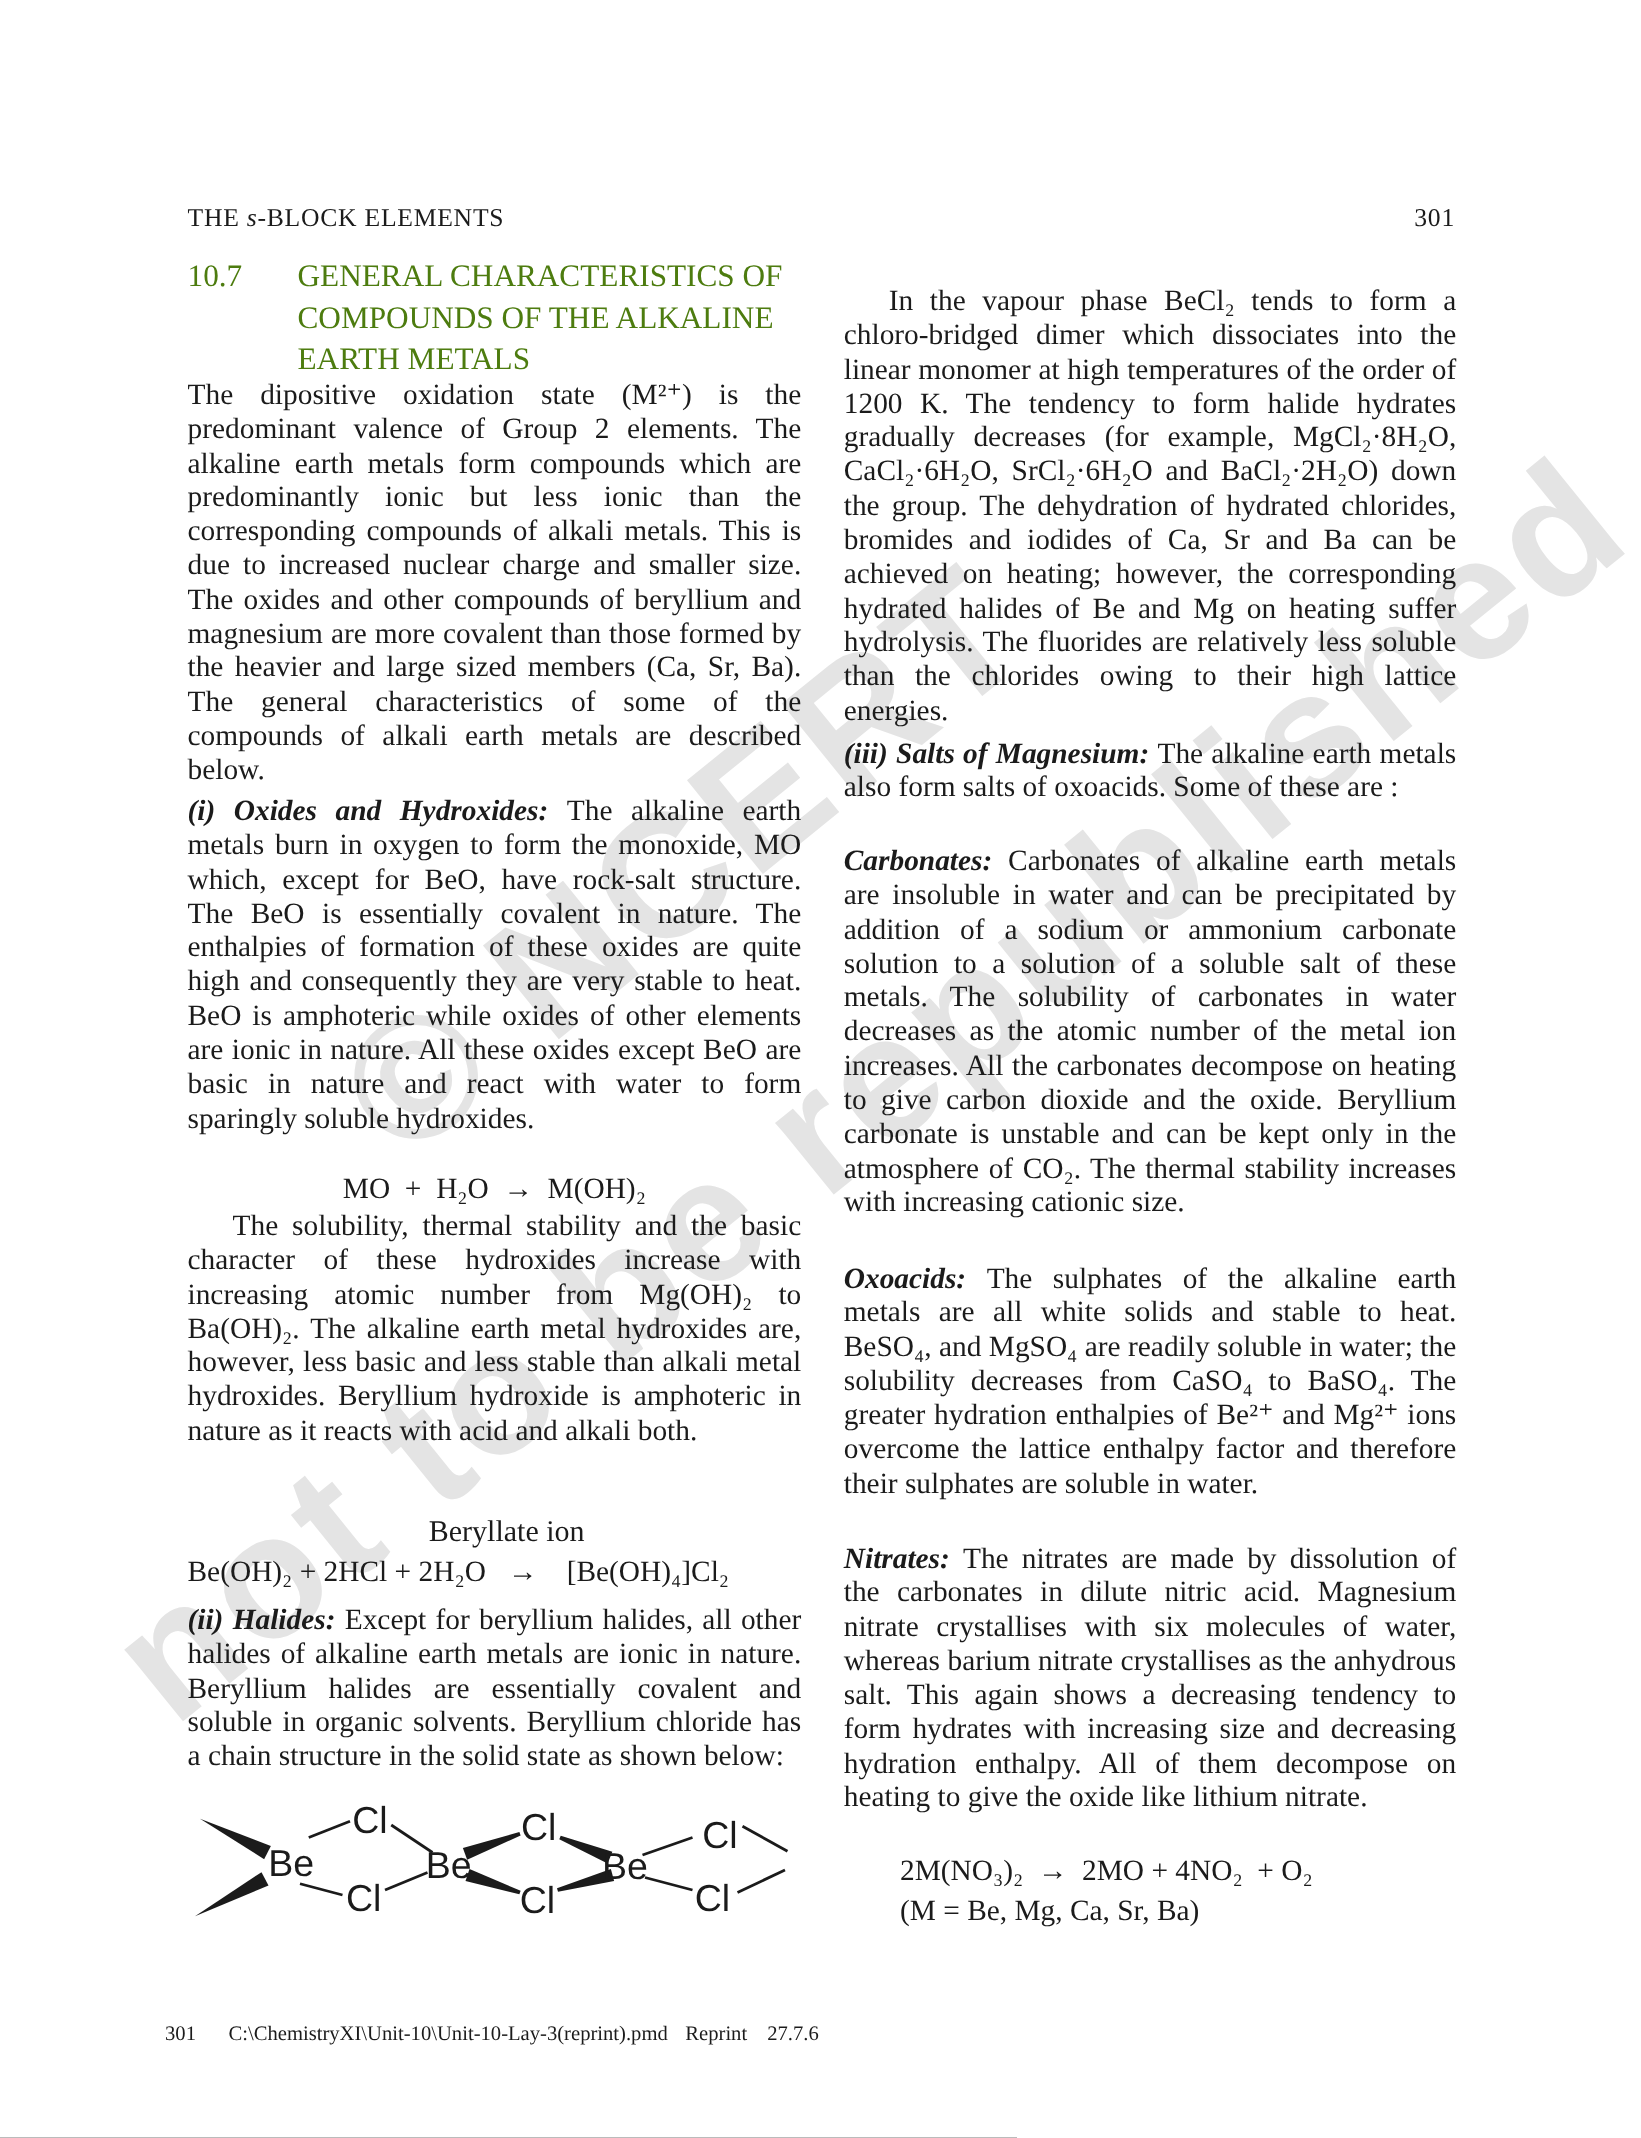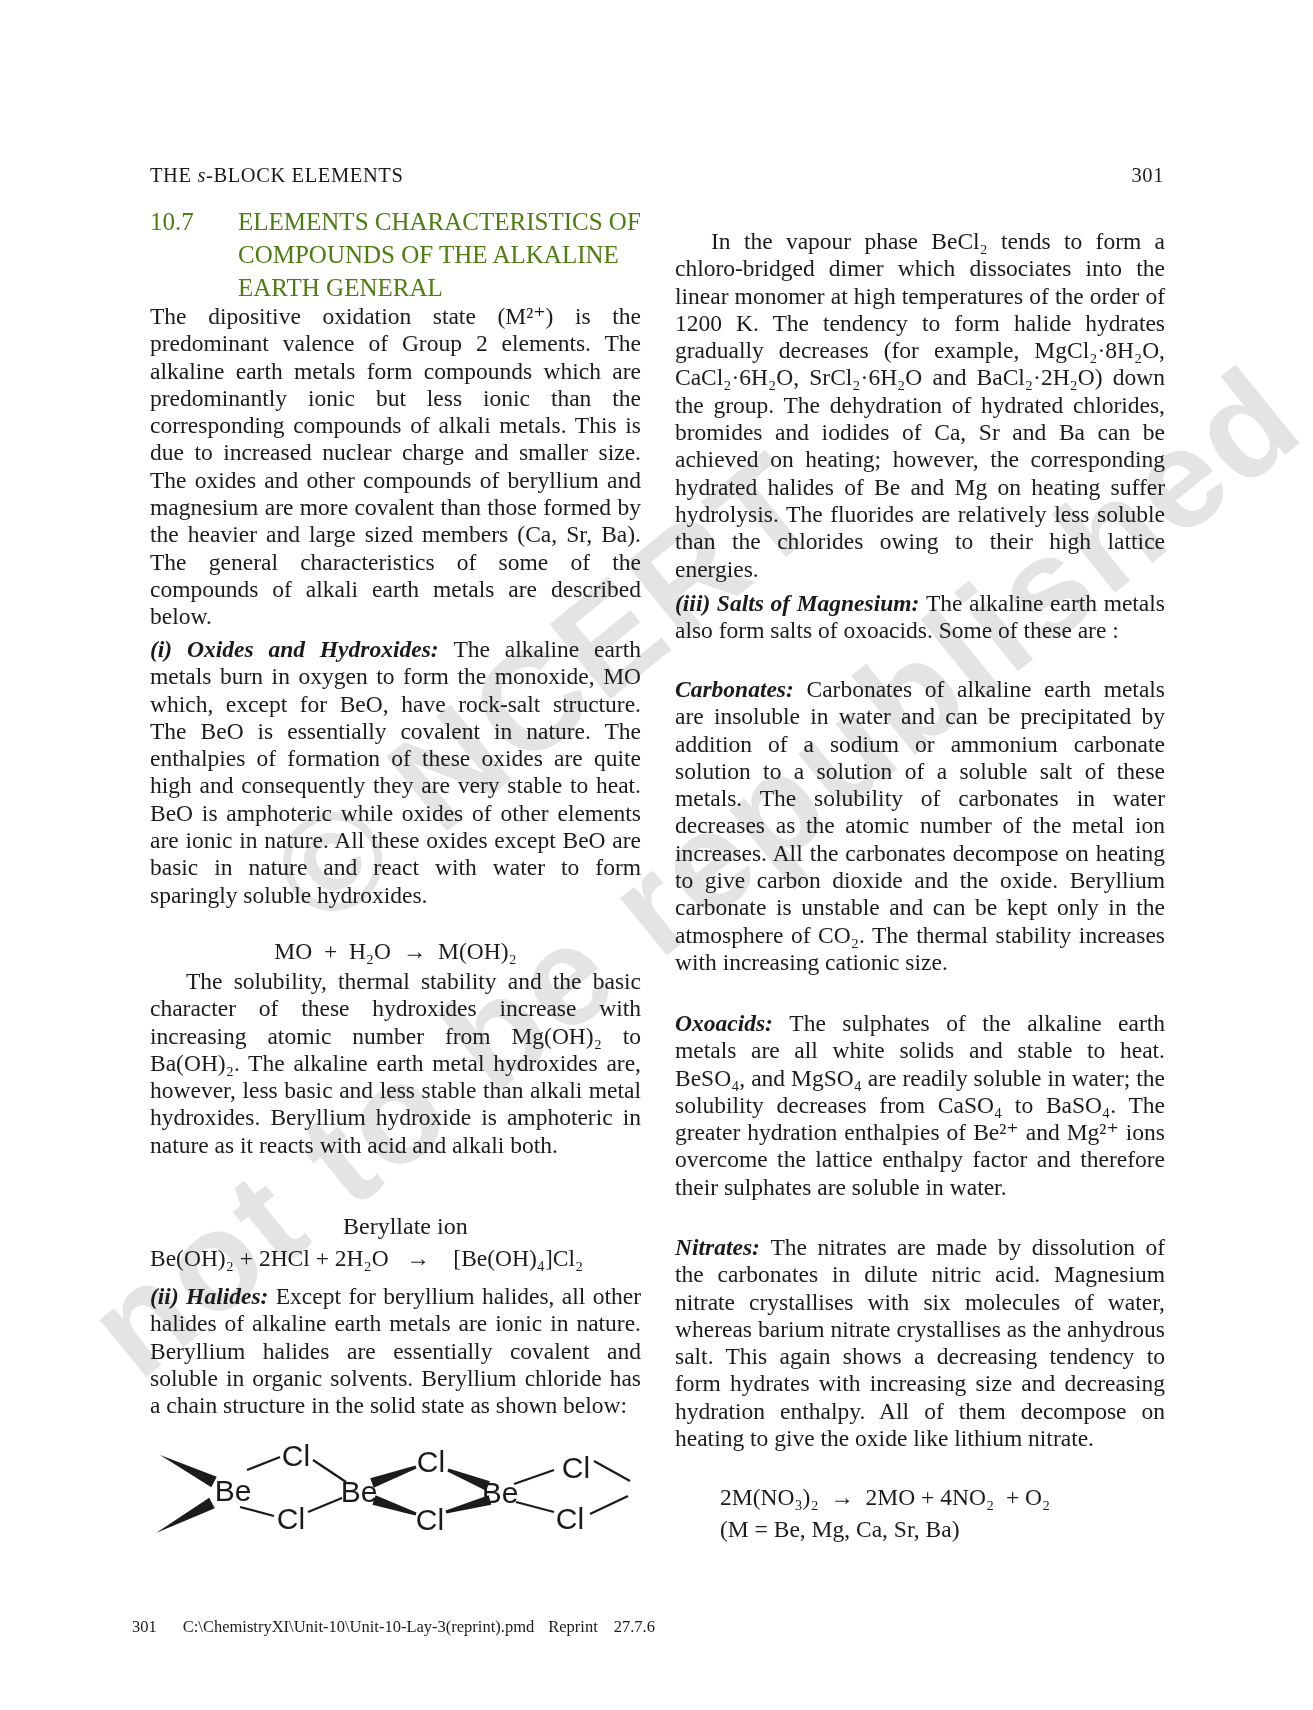--- a/index.html
+++ b/index.html
@@ -43,23 +43,23 @@
   </div>
 
   <div class="abs header">
     <div><span>THE </span><span class="hdr-italic">s</span><span>-BLOCK ELEMENTS</span></div>
     <div>301</div>
   </div>
 
   <div class="abs colL sec-heading" style="top:205px;">
     <div class="sec-num">10.7</div>
     <div>
-      <div>ELEMENTS CHARACTERISTICS OF</div>
+      <div>GENERAL CHARACTERISTICS OF</div>
       <div>COMPOUNDS OF THE ALKALINE</div>
-      <div>EARTH GENERAL</div>
+      <div>EARTH METALS</div>
     </div>
   </div>
 
   <div class="abs colL body-text" style="top:303px;">The dipositive oxidation state (M²⁺) is the predominant valence of Group 2 elements. The alkaline earth metals form compounds which are predominantly ionic but less ionic than the corresponding compounds of alkali metals. This is due to increased nuclear charge and smaller size. The oxides and other compounds of beryllium and magnesium are more covalent than those formed by the heavier and large sized members (Ca, Sr, Ba). The general characteristics of some of the compounds of alkali earth metals are described below.</div>
 
   <div class="abs colL body-text" style="top:636px;">
     <span class="lead">(i) Oxides and Hydroxides: </span><span>The alkaline earth metals burn in oxygen to form the monoxide, MO which, except for BeO, have rock-salt structure. The BeO is essentially covalent in nature. The enthalpies of formation of these oxides are quite high and consequently they are very stable to heat. BeO is amphoteric while oxides of other elements are ionic in nature. All these oxides except BeO are basic in nature and react with water to form sparingly soluble hydroxides.</span>
   </div>
 
   <div class="abs colL eq-center" style="top:938px;">MO  +  H₂O  →  M(OH)₂</div>

